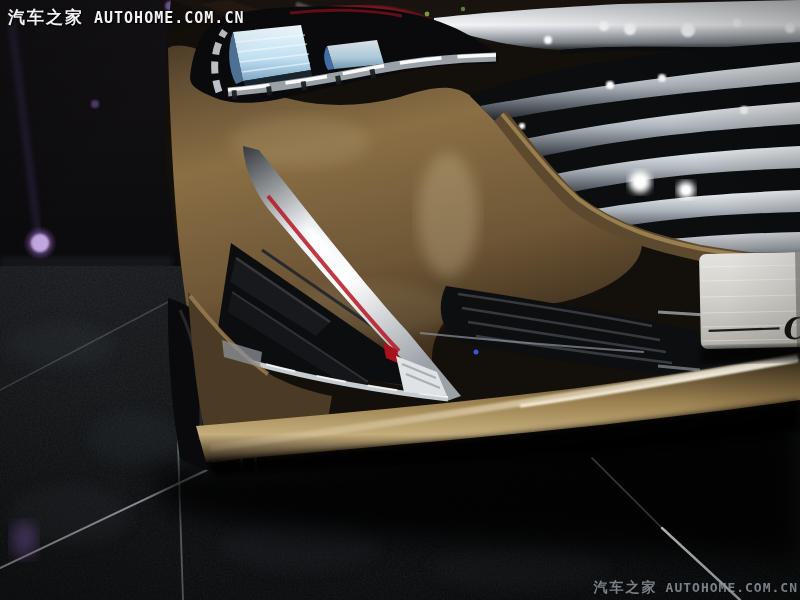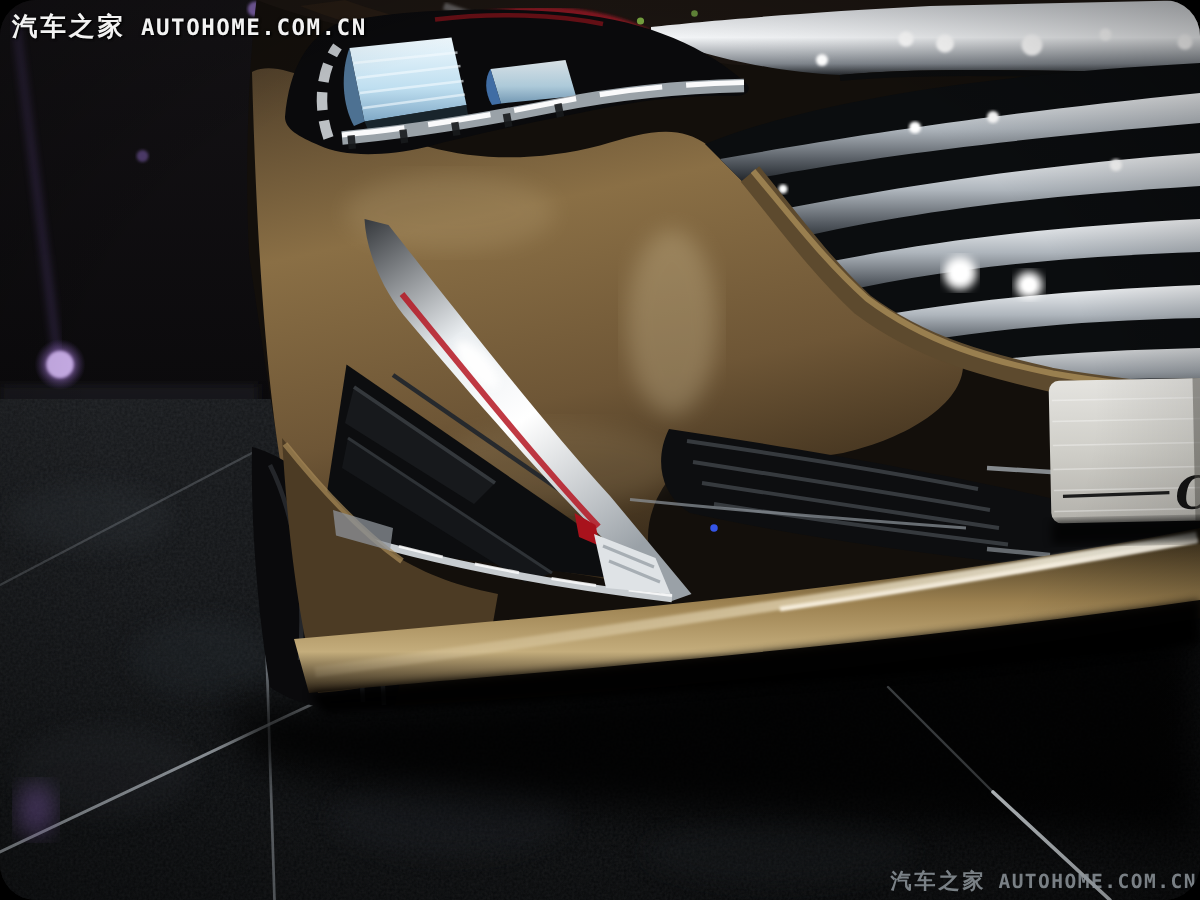--- a/index.html
+++ b/index.html
@@ -1,17 +1,17 @@
 <!DOCTYPE html>
 <html style="--color-body-bronze: #8a6f45; --color-body-bronze-dark: #3a2c1a; --color-body-highlight: #d8c59a; --color-chrome: #e8eaec; --color-grille-shadow: #0c0e10; --color-lamp-ice-blue: #cfe8f5; --color-lamp-blue: #6ea6d8; --color-accent-red: #b51622; --color-purple-glow: #9a6fd0; --color-floor-black: #0b0d0f; --color-grout-line: #c0c9d1; --color-plate-silver: #cfcec8; --color-watermark-white: #f2f2f2; --color-watermark-gray: #8d959b;"><head>
 <meta charset="utf-8">
 <style>
   html,body{margin:0;padding:0;background:#000;}
   #stage{position:relative;width:800px;height:600px;overflow:hidden;background:#070708;
-         font-family:"DejaVu Sans",sans-serif;border-radius:24px;}
+         font-family:"DejaVu Sans",sans-serif;}
   #stage svg{position:absolute;left:0;top:0;display:block;}
   .wm{position:absolute;white-space:nowrap;pointer-events:none;
       font-family:"DejaVu Sans Mono","Liberation Mono",monospace;}
   .wm .cn{font-family:"DejaVu Sans",sans-serif;}
   #wm-top{left:8px;top:6px;font-size:15px;font-weight:bold;color:#f2f2f2;
           text-shadow:1px 1px 1px rgba(0,0,0,.9),0 0 2px rgba(0,0,0,.8);letter-spacing:1px;}
   #wm-top .cn{font-size:17px;margin-right:10px;letter-spacing:2px;}
   #wm-bottom{right:2px;bottom:3px;font-size:13px;font-weight:bold;color:#8d959b;opacity:.85;
              letter-spacing:1px;}
   #wm-bottom .cn{font-size:14px;margin-right:8px;letter-spacing:2px;}

